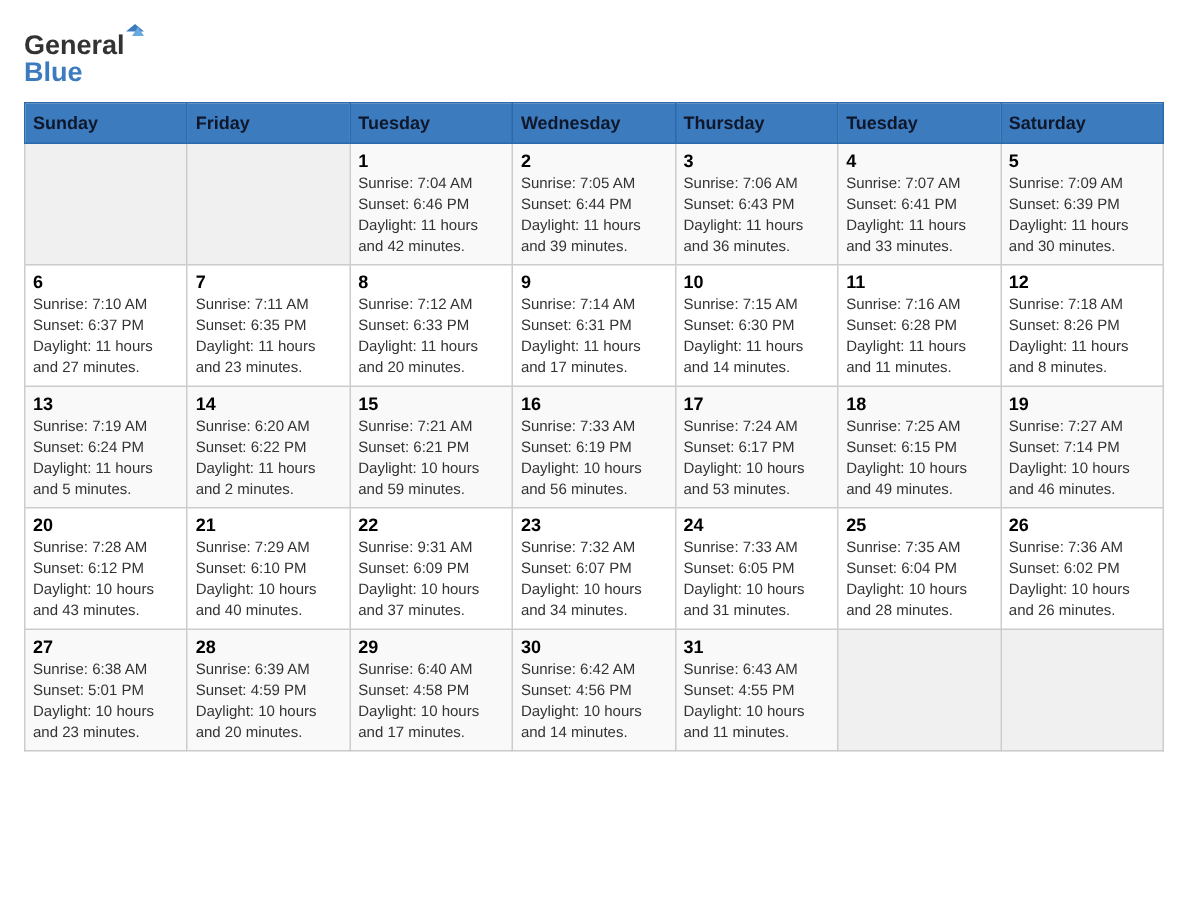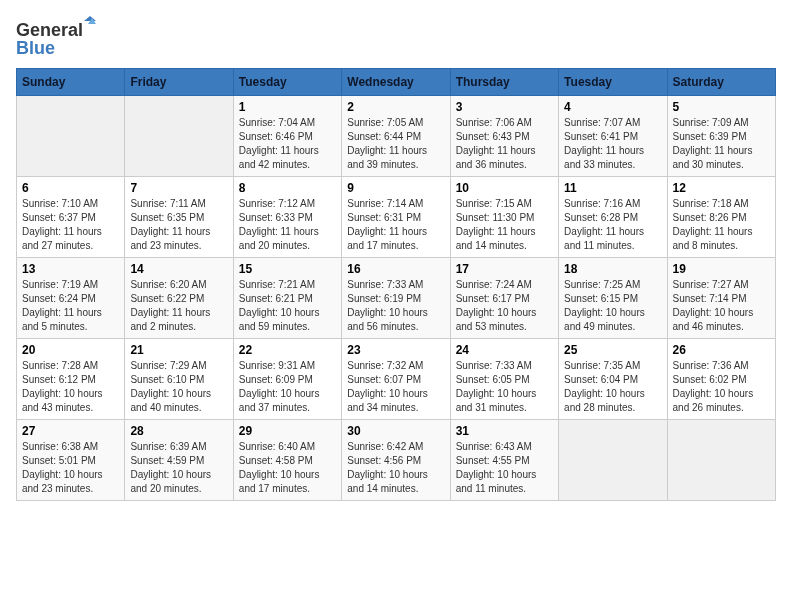--- a/index.html
+++ b/index.html
@@ -161,21 +161,21 @@
         </td>
         <td>
           <span class="day-num">9</span>
           <div class="cell-info">Sunrise: 7:14 AM
 Sunset: 6:31 PM
 Daylight: 11 hours and 17 minutes.</div>
         </td>
         <td>
           <span class="day-num">10</span>
           <div class="cell-info">Sunrise: 7:15 AM
-Sunset: 11:30 PM
+Sunset: 6:30 PM
 Daylight: 11 hours and 14 minutes.</div>
         </td>
         <td>
           <span class="day-num">11</span>
           <div class="cell-info">Sunrise: 7:16 AM
 Sunset: 6:28 PM
 Daylight: 11 hours and 11 minutes.</div>
         </td>
         <td>
           <span class="day-num">12</span>

